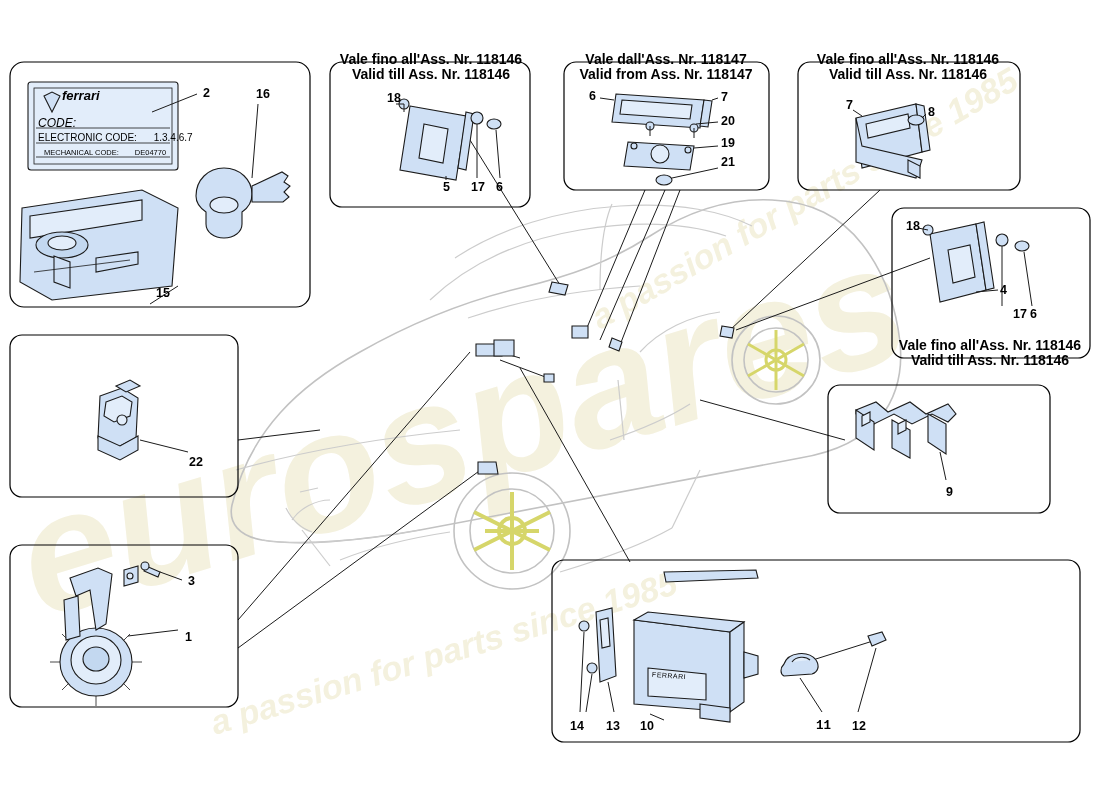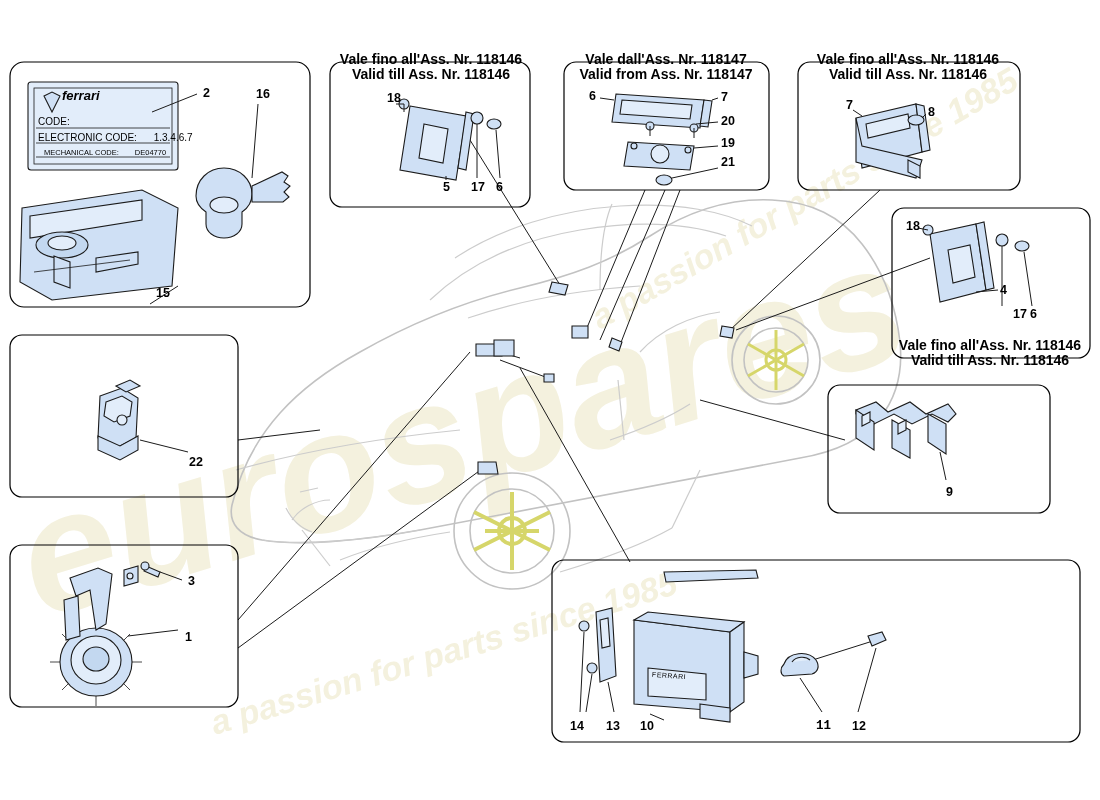--- a/index.html
+++ b/index.html
@@ -370,21 +370,21 @@
   <div class="callout" style="left:471px;top:180px;">17</div>
   <div class="callout" style="left:1013px;top:307px;">17</div>
   <div class="callout" style="left:387px;top:91px;">18</div>
   <div class="callout" style="left:906px;top:219px;">18</div>
   <div class="callout" style="left:721px;top:136px;">19</div>
   <div class="callout" style="left:721px;top:114px;">20</div>
   <div class="callout" style="left:721px;top:155px;">21</div>
   <div class="callout" style="left:189px;top:455px;">22</div>
 
   <div style="position:absolute;left:62px;top:88px;font-size:13px;font-weight:bold;font-style:italic;">ferrari</div>
-  <div style="position:absolute;left:38px;top:116px;font-size:10px;">
+  <div style="position:absolute;left:38px;top:116px;font-size:12px;font-style:italic;">
     <span>CODE:</span>
     <span></span>
   </div>
   <div style="position:absolute;left:38px;top:132px;font-size:10px;">
     <span>ELECTRONIC CODE:</span>
     <span style="margin-left:14px;">1.3.4.6.7</span>
   </div>
   <div style="position:absolute;left:38px;top:148px;font-size:7.5px;margin-left:6px;">
     <span>MECHANICAL CODE:</span>
     <span style="margin-left:14px;">DE04770</span>

